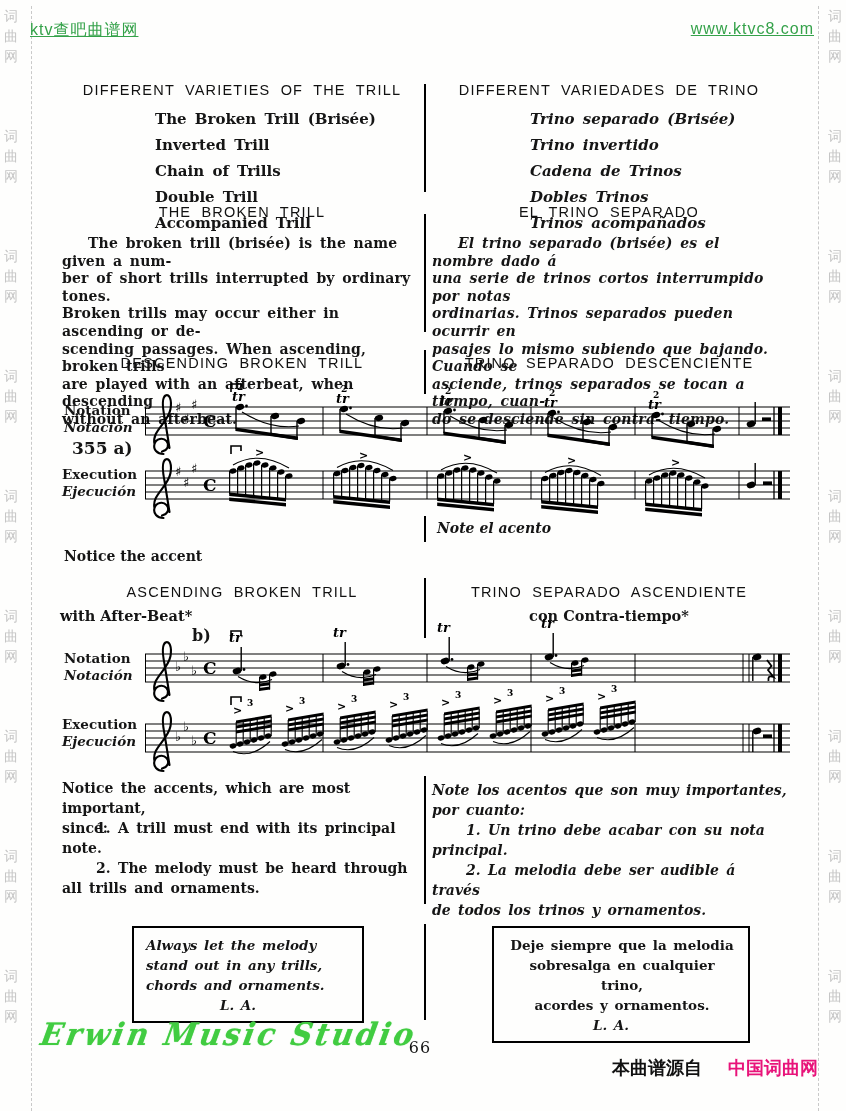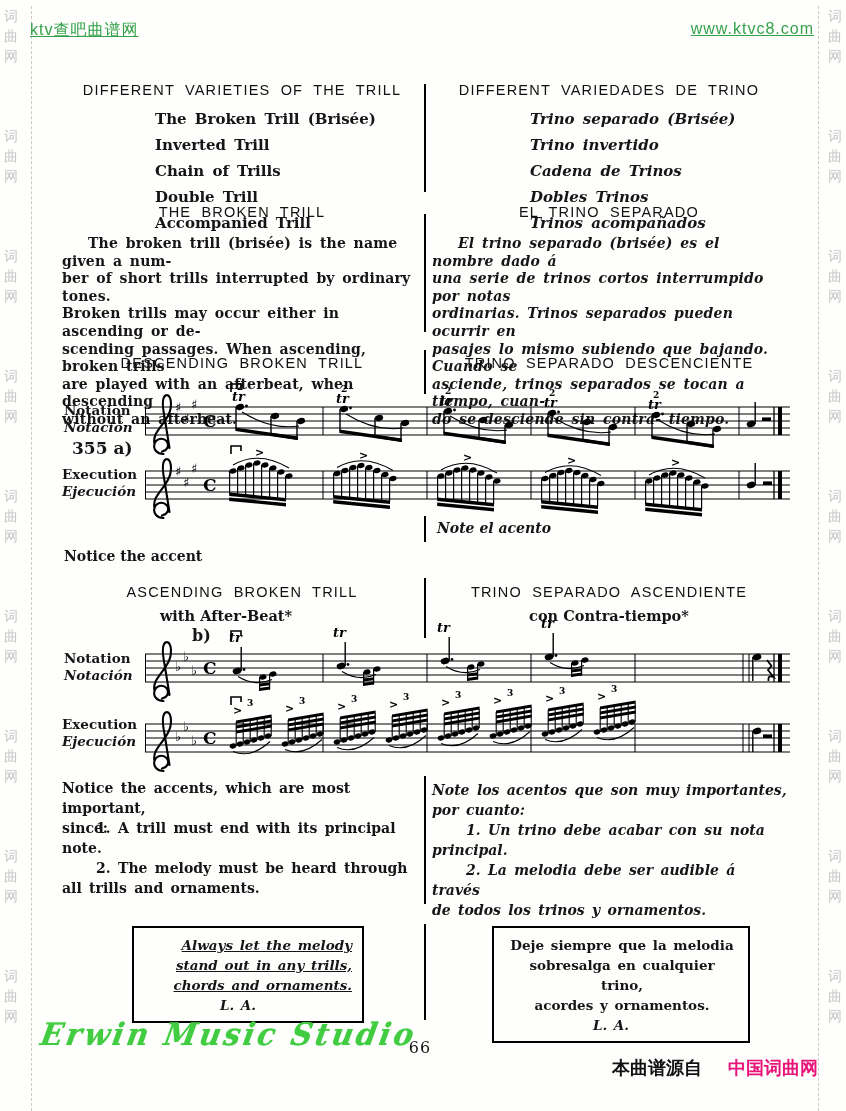--- a/index.html
+++ b/index.html
@@ -269,21 +269,21 @@
     <path d="M610.2 38 V16" stroke="#000" stroke-width="1.4"></path>
     <rect x="618" y="34.4" width="9" height="3.6"></rect>
     <path d="M629 24 V52" stroke="#000" stroke-width="1.3"></path>
     <rect x="633" y="24" width="4" height="28"></rect>
   </svg>
 
   <div class="abs b" style="left:64px;top:548px;font-size:14px;">Notice the accent</div>
   <div class="abs b it" style="left:437px;top:520px;font-size:14px;">Note el acento</div>
 
   <div class="abs hdr" style="left:62px;top:584px;width:360px;">ASCENDING BROKEN TRILL</div>
-  <div class="abs b" style="left:46px;top:607px;width:360px;text-align:center;font-size:14.5px;">with After-Beat*</div>
+  <div class="abs b" style="left:60px;top:607px;width:360px;font-size:14.5px;">with After-Beat*</div>
   <div class="abs hdr" style="left:430px;top:584px;width:358px;">TRINO SEPARADO ASCENDIENTE</div>
   <div class="abs b" style="left:430px;top:607px;width:358px;text-align:center;font-size:14.5px;">con Contra-tiempo*</div>
 
   <div class="abs b" style="left:192px;top:626px;font-size:16px;">b)</div>
   <div class="abs slabel" style="left:64px;top:650px;">Notation</div>
   <div class="abs slabel it" style="left:64px;top:667px;">Notación</div>
   <div class="abs slabel" style="left:62px;top:716px;">Execution</div>
   <div class="abs slabel it" style="left:62px;top:733px;">Ejecución</div>
 
   <svg style="left:145px;top:630px;" width="645" height="80">
@@ -334,21 +334,21 @@
 all trills and ornaments.</div>
 
   <div class="abs nlist b it pre" style="left:432px;top:780px;width:356px;">Note los acentos que son muy importantes,
 por cuanto:</div>
   <div class="abs nlist b it pre nitem" style="left:432px;top:820px;width:356px;">1.  Un trino debe acabar con su nota
 principal.</div>
   <div class="abs nlist b it pre nitem" style="left:432px;top:860px;width:356px;">2.  La melodia debe ser audible á través
 de todos los trinos y ornamentos.</div>
 
   <div class="qbox b it" style="left:132px;top:926px;width:206px;">
-    <div class="pre" style="text-align:right;text-decoration:underline;">Always let the melody
+    <div class="pre" style="text-align:left;">Always let the melody
 stand out in any trills,
 chords and ornaments.</div>
     <div class="sig">L. A.</div>
   </div>
   <div class="qbox b" style="left:492px;top:926px;width:232px;">
     <div class="pre" style="text-align:center;">Deje siempre que la melodia
 sobresalga en  cualquier trino,
 acordes y ornamentos.</div>
     <div class="sig it">L. A.</div>
   </div>

